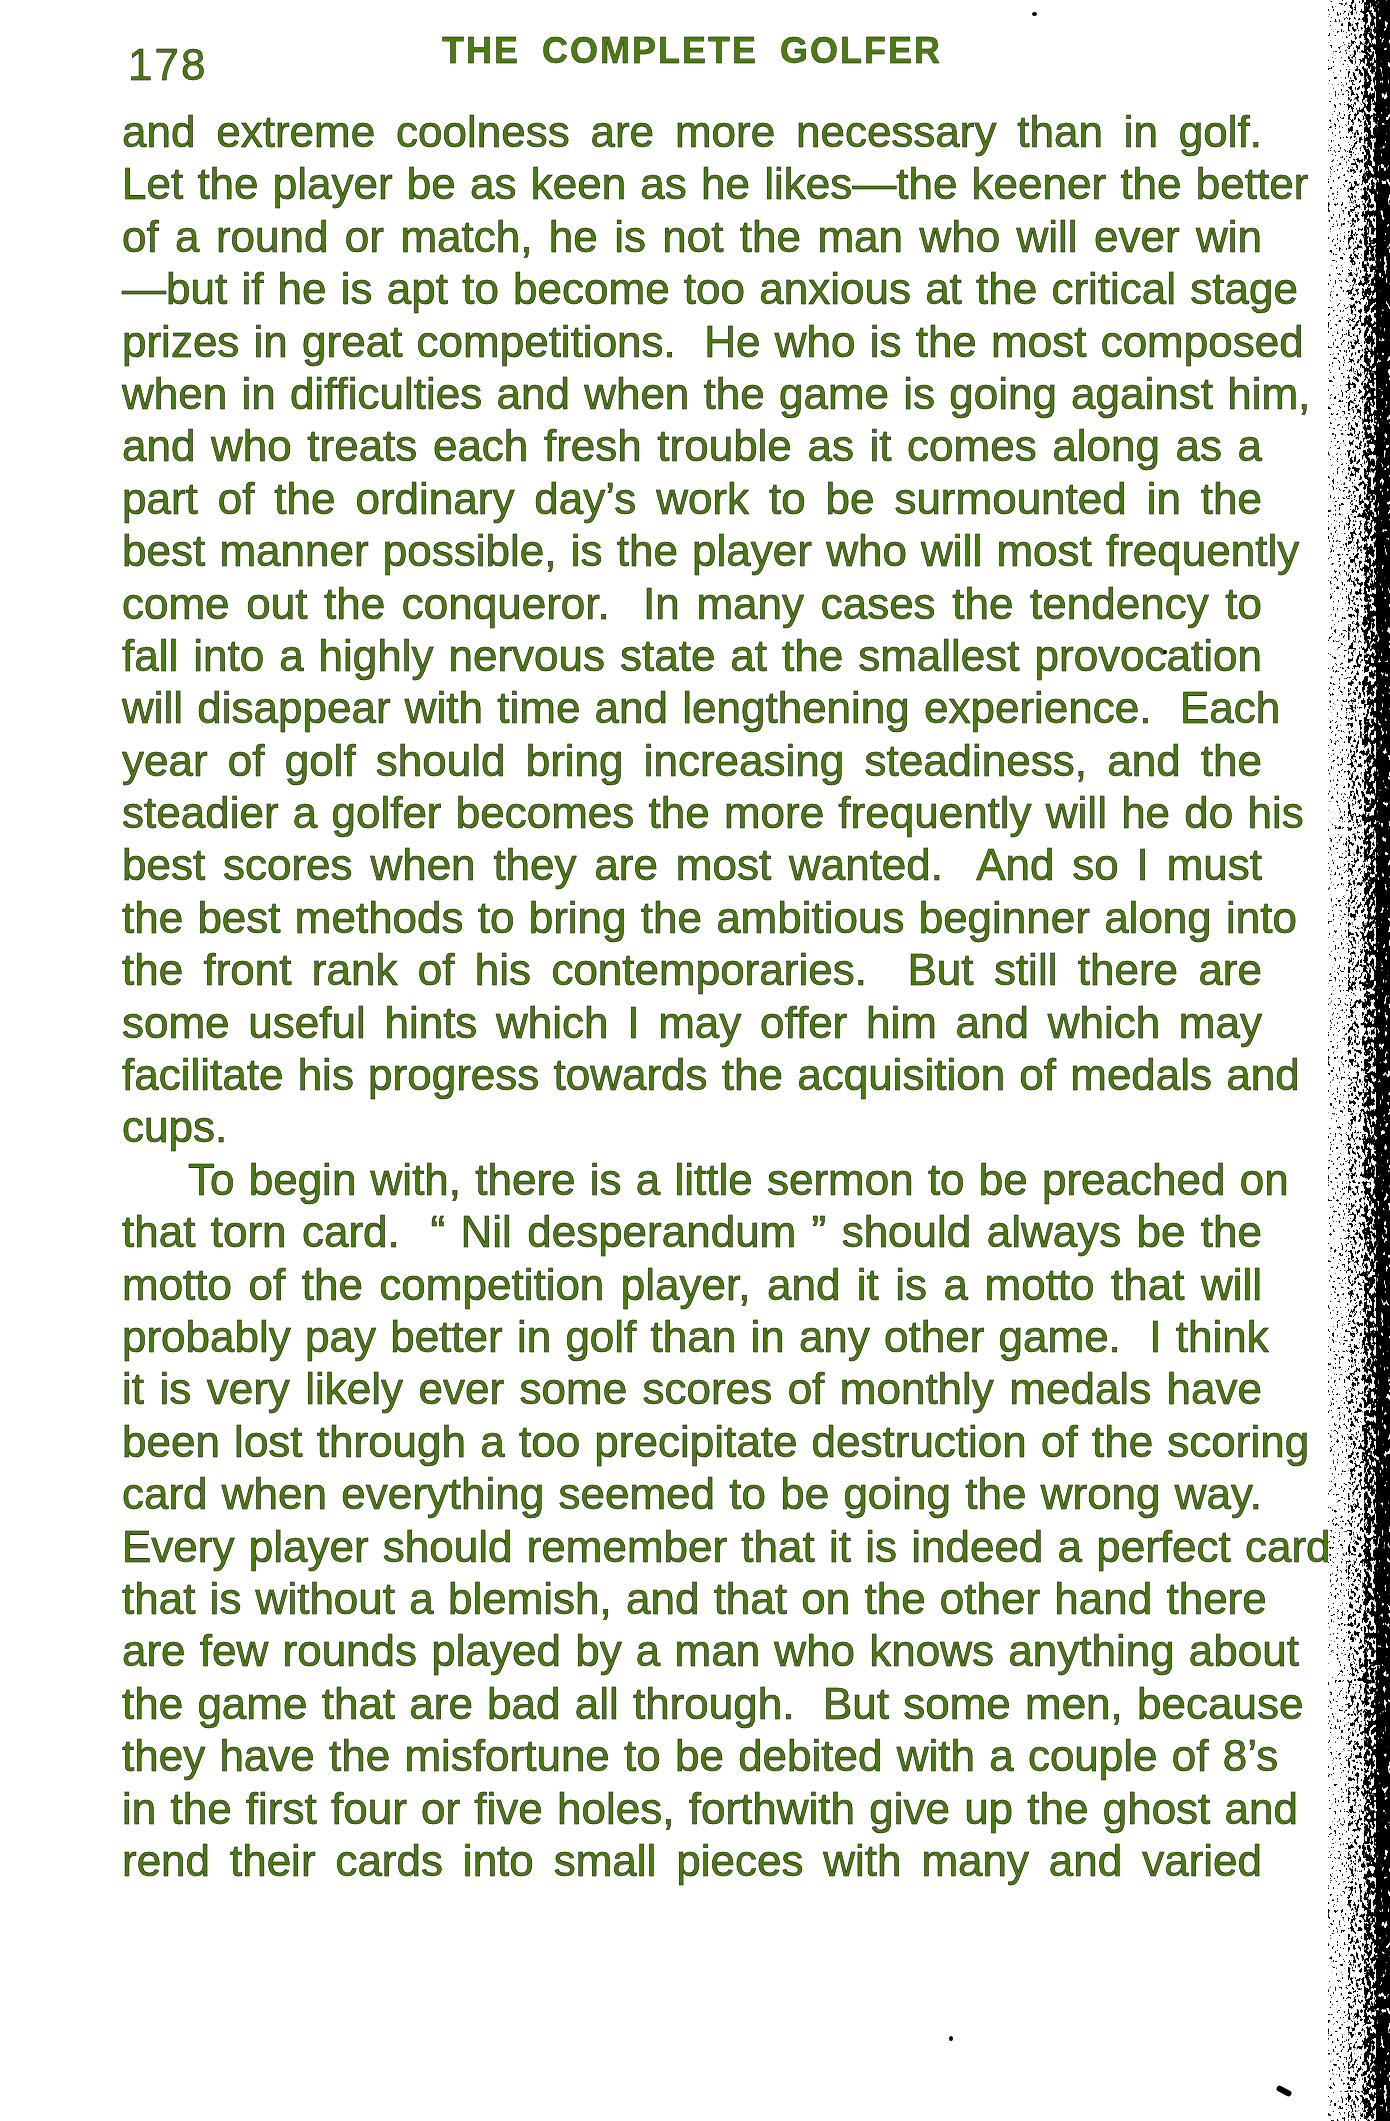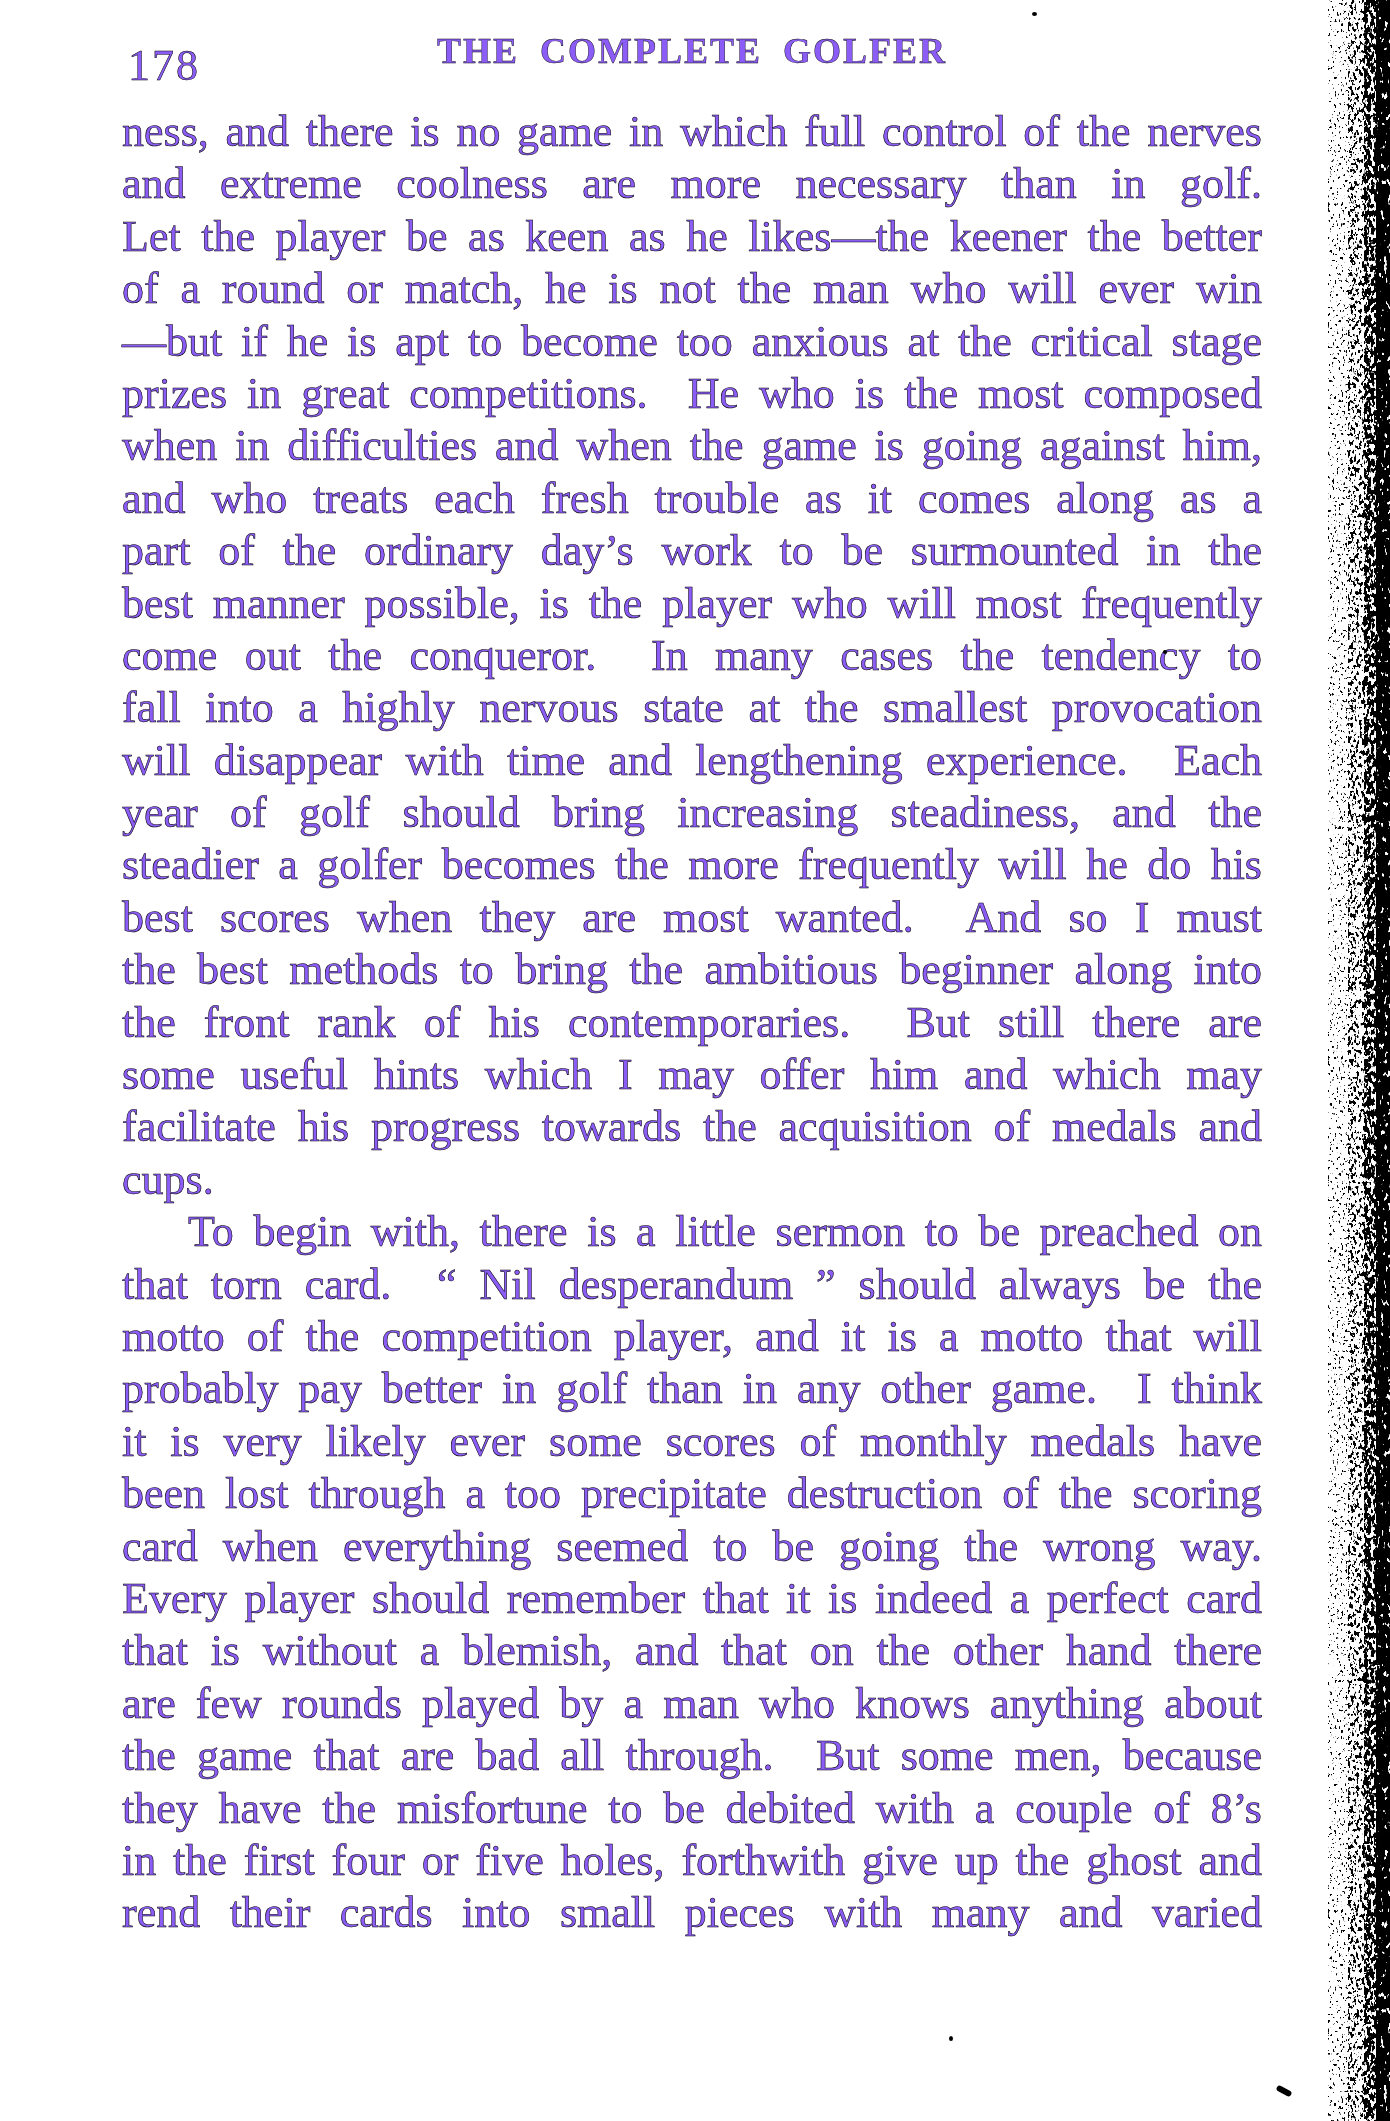--- a/index.html
+++ b/index.html
@@ -6,22 +6,22 @@
     margin: 0;
     padding: 0;
     background: #ffffff;
   }
   .page {
     position: relative;
     width: 1390px;
     height: 2121px;
     background: #ffffff;
     overflow: hidden;
-    font-family: Liberation Serif, serif;
-    color: #8b5cf6;
+    font-family: Liberation Sans, sans-serif;
+    color: #4d7c0f;
   }
   
   .running-head {
     position: absolute;
     top: 0;
     left: 122px;
     width: 1140px;
     height: 100px;
   }
   .page-number {
@@ -100,21 +100,20 @@
 <body>
 
 <div class="page">
 
   <div class="running-head">
     <span class="page-number">178</span>
     <h1 class="running-title">THE COMPLETE GOLFER</h1>
   </div>
 
   <main class="body-text">
-      <div class="line">ness, and there is no game in which full control of the nerves</div>
       <div class="line">and extreme coolness are more necessary than in golf.</div>
       <div class="line">Let the player be as keen as he likes—the keener the better</div>
       <div class="line">of a round or match, he is not the man who will ever win</div>
       <div class="line">—but if he is apt to become too anxious at the critical stage</div>
       <div class="line">prizes in great competitions.&nbsp; He who is the most composed</div>
       <div class="line">when in difficulties and when the game is going against him,</div>
       <div class="line">and who treats each fresh trouble as it comes along as a</div>
       <div class="line">part of the ordinary day’s work to be surmounted in the</div>
       <div class="line">best manner possible, is the player who will most frequently</div>
       <div class="line">come out the conqueror.&nbsp; In many cases the tendency to</div>

